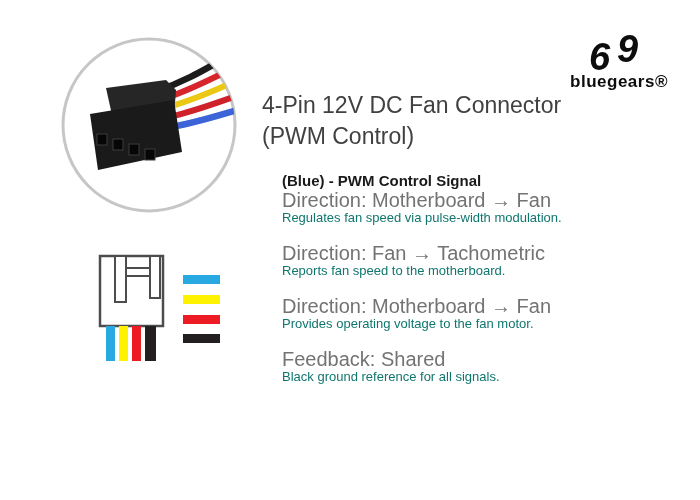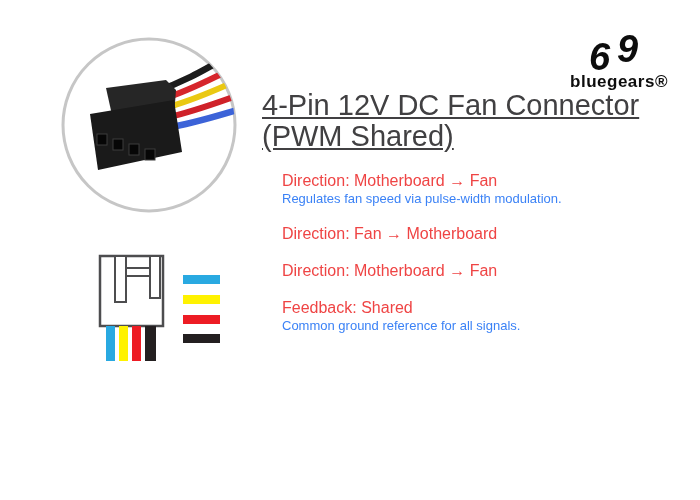--- a/index.html
+++ b/index.html
@@ -13,30 +13,30 @@
   
   .logo { position: absolute; left: 566px; top: 26px; width: 106px; text-align: center; }
   .logo-glyph-svg { display: block; margin: 0 auto; }
   .brand-name {
     font-size: 17px; font-weight: bold; 
     color: #0d0d0d; letter-spacing: 0.5px; margin-top: -2px; white-space: nowrap;
   }
   
   .title {
     position: absolute; left: 262px; top: 90px;
-    font-size: 29px; line-height: 31px; color: #414042; font-weight: normal; margin: 0; text-decoration: underline;
+    font-size: 23px; line-height: 31px; color: #414042; font-weight: normal; margin: 0;
   }
   
   .diagram-svg { position: absolute; left: 90px; top: 248px; }
   
   .pins { position: absolute; left: 282px; top: 171px; width: 400px; }
   .pin-block { margin-bottom: 17px; }
   .pin-heading { font-size: 15px; font-weight: bold; color: #1a1a1a; line-height: 19px; }
-  .pin-direction { font-size: 16px; color: #ef4444; line-height: 20px; }
-  .pin-desc { font-size: 13px; color: #3b82f6; line-height: 16px; }
+  .pin-direction { font-size: 20px; color: #737373; line-height: 20px; }
+  .pin-desc { font-size: 13px; color: #0f766e; line-height: 16px; }
 </style>
 </head>
 <body>
 
 <div class="canvas">
 
   <svg class="photo-svg" width="190" height="190" viewBox="0 0 190 190">
     <defs>
       <clipPath id="photoClip">
           <circle cx="95" cy="95" r="86"></circle>
@@ -64,21 +64,21 @@
   <div class="logo">
     <svg class="logo-glyph-svg" width="104" height="48" viewBox="0 0 104 48">
       <text x="22" y="44" font-size="38" font-weight="bold" font-style="italic" fill="#0d0d0d" font-family="Liberation Sans, sans-serif">6</text>
       <text x="50" y="36" font-size="38" font-weight="bold" font-style="italic" fill="#0d0d0d" font-family="Liberation Sans, sans-serif">9</text>
     </svg>
     <div class="brand-name">bluegears®</div>
   </div>
 
   <h1 class="title">
     <span>4-Pin 12V DC Fan Connector</span><br>
-    <span>(PWM Shared)</span>
+    <span>(PWM Control)</span>
   </h1>
 
   <svg class="diagram-svg" width="140" height="122" viewBox="0 0 140 122">
 
     <rect x="10" y="8" width="63" height="70" fill="#ffffff" stroke-width="2.5" stroke="#4d4d4f"></rect>
     <rect x="25" y="8" width="11" height="46" fill="#ffffff" stroke-width="2" stroke="#4d4d4f"></rect>
     <rect x="60" y="8" width="10" height="42" fill="#ffffff" stroke-width="2" stroke="#4d4d4f"></rect>
     <rect x="36" y="20" width="24" height="8" fill="#ffffff" stroke-width="2" stroke="#4d4d4f"></rect>
 
     <rect x="16" y="78" width="9" height="35" fill="#29a9e1"></rect>
@@ -88,31 +88,34 @@
 
     <rect x="93" y="27" width="37" height="9" fill="#29a9e1"></rect>
     <rect x="93" y="47" width="37" height="9" fill="#fff200"></rect>
     <rect x="93" y="67" width="37" height="9" fill="#ed1c24"></rect>
     <rect x="93" y="86" width="37" height="9" fill="#231f20"></rect>
   </svg>
 
   <div class="pins">
 
     <div class="pin-block">
+      <div class="pin-heading">(Blue) - PWM Control Signal</div>
       <div class="pin-direction">Direction: Motherboard → Fan</div>
       <div class="pin-desc">Regulates fan speed via pulse-width modulation.</div>
     </div>
 
     <div class="pin-block">
-      <div class="pin-direction">Direction: Fan → Motherboard</div>
+      <div class="pin-direction">Direction: Fan → Tachometric</div>
+      <div class="pin-desc">Reports fan speed to the motherboard.</div>
     </div>
 
     <div class="pin-block">
       <div class="pin-direction">Direction: Motherboard → Fan</div>
+      <div class="pin-desc">Provides operating voltage to the fan motor.</div>
     </div>
 
     <div class="pin-block">
       <div class="pin-direction">Feedback: Shared</div>
-      <div class="pin-desc">Common ground reference for all signals.</div>
+      <div class="pin-desc">Black ground reference for all signals.</div>
     </div>
 
   </div>
 </div>
 
 </body></html>

